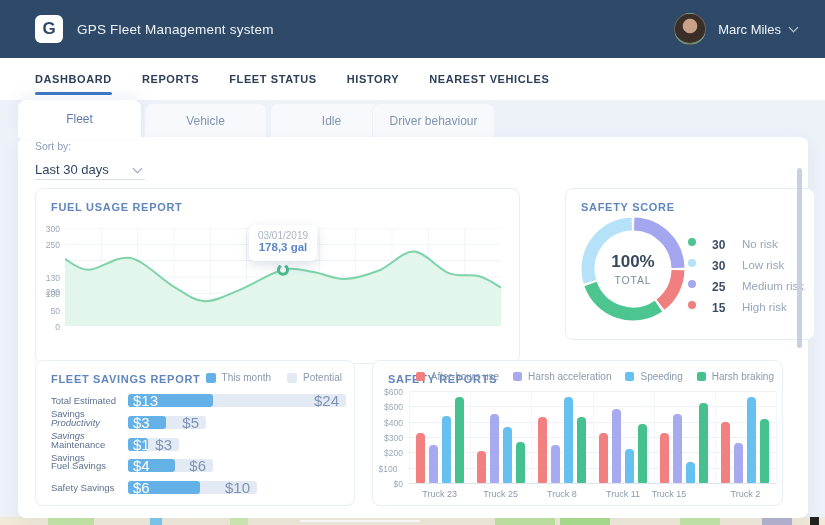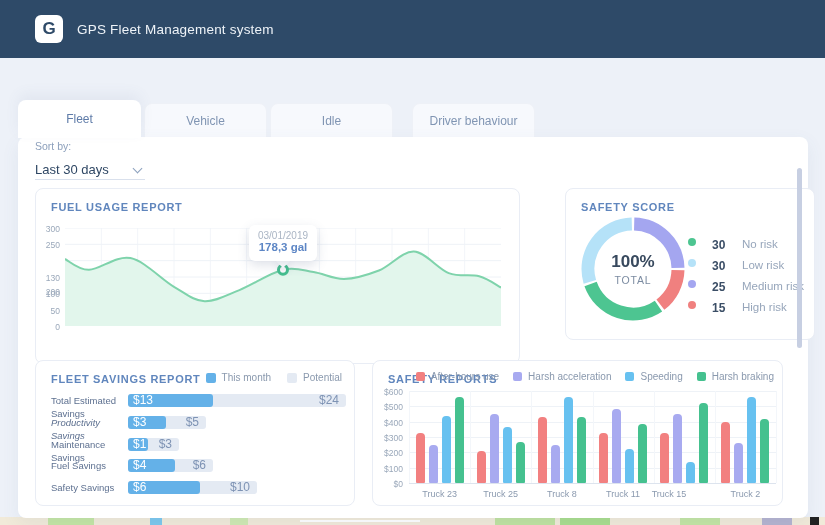--- a/index.html
+++ b/index.html
@@ -77,21 +77,21 @@
   .score-dot { width:8px; height:8px; border-radius:50%; margin-right:16px; }
   .score-num { width:22px; font-size:12px; font-weight:bold; color:#3b4e66; margin-right:8px; }
   .score-lab { font-size:11.5px; color:#97a6bb; }
 
   
   .sav-legend { position:absolute; right:12px; top:11px; display:flex; gap:16px; }
   .legend-item { display:flex; align-items:center; gap:6px; font-size:10px; color:#8a99ae; }
   .legend-sq { width:10px; height:10px; border-radius:2px; }
   .sav-row-label { position:absolute; left:15px; width:76px; font-size:9.5px; color:#5d7090; line-height:13px; }
   .sav-track { position:absolute; left:92px; width:218px; height:13px; }
-  .sav-bar { position:absolute; left:0; top:0; height:13px; border-radius:3px; font-size:12px; line-height:13px; }
+  .sav-bar { position:absolute; left:0; top:0; height:13px; border-radius:3px; font-size:15px; line-height:13px; }
   .sav-pot { color:#7e93b4; text-align:right; padding-right:7px; }
   .sav-this { color:#ffffff; padding-left:5px; }
 
   
   .bar-legend { position:absolute; right:8px; top:10px; display:flex; gap:14px; }
   .bar-legend .legend-sq { width:9px; height:9px; }
   .chart-area { position:absolute; left:0; top:0; width:100%; height:100%; }
   .h-grid { position:absolute; height:1px; background:#eef2f7; }
   .v-grid { position:absolute; width:1px; background:#f3f6fa; }
   .ylab { position:absolute; width:30px; text-align:right; font-size:8.5px; color:#9aa8ba; }
@@ -119,28 +119,40 @@
     <div style="left:680px;width:40px;background:#c3e5a4;"></div>
     <div style="left:762px;width:30px;background:#b4b3cf;"></div>
     <div style="left:810px;width:9px;background:#222222;"></div>
   </div>
 
   <div class="header">
     <div class="logo">
       <span>G</span>
     </div>
     <div class="app-title">GPS Fleet Management system</div>
+    <div class="user">
+      <div class="avatar"></div>
+      <span class="user-name">Marc Miles</span>
+      <span class="chev"></span>
+    </div>
   </div>
 
+  <div class="nav" id="main-nav">
+      <div class="nav-item active">DASHBOARD</div>
+      <div class="nav-item">REPORTS</div>
+      <div class="nav-item">FLEET STATUS</div>
+      <div class="nav-item">HISTORY</div>
+      <div class="nav-item">NEAREST VEHICLES</div>
+    </div>
 
   <div id="subtabs">
       <div class="subtab active" style="left: 18px;">Fleet</div>
       <div class="subtab" style="left: 144px;">Vehicle</div>
       <div class="subtab" style="left: 270px;">Idle</div>
-      <div class="subtab" style="left: 412px;">Driver behaviour</div>
+      <div class="subtab" style="left: 372px;">Driver behaviour</div>
     </div>
 
   <div class="panel">
 
     <div class="sort-label">Sort by:</div>
     <div class="sort-select">
       <span class="sort-value">Last 30 days</span>
       <span class="sort-chev"></span>
     </div>
 
@@ -279,21 +291,21 @@
           </div>
           <div class="legend-item">
             <span class="legend-sq" style="background: rgb(69, 193, 143);"></span>
             <span>Harsh braking</span>
           </div>
         </div>
       <div class="chart-area" id="safety-chart">
           <div class="h-grid" style="left: 36px; width: 367px; top: 122px; background: rgb(221, 228, 238);"></div>
           <div class="ylab" style="left: 0px; top: 118px;">$0</div>
           <div class="h-grid" style="left: 36px; width: 367px; top: 106.667px;"></div>
-          <div class="ylab" style="left: 0px; top: 102.667px;">$100</div>
+          <div class="ylab" style="left: 0px; top: 102.667px; text-align: center;">$100</div>
           <div class="h-grid" style="left: 36px; width: 367px; top: 91.3333px;"></div>
           <div class="ylab" style="left: 0px; top: 87.3333px;">$200</div>
           <div class="h-grid" style="left: 36px; width: 367px; top: 76px;"></div>
           <div class="ylab" style="left: 0px; top: 72px;">$300</div>
           <div class="h-grid" style="left: 36px; width: 367px; top: 60.6667px;"></div>
           <div class="ylab" style="left: 0px; top: 56.6667px;">$400</div>
           <div class="h-grid" style="left: 36px; width: 367px; top: 45.3333px;"></div>
           <div class="ylab" style="left: 0px; top: 41.3333px;">$500</div>
           <div class="h-grid" style="left: 36px; width: 367px; top: 30px;"></div>
           <div class="ylab" style="left: 0px; top: 26px;">$600</div>

